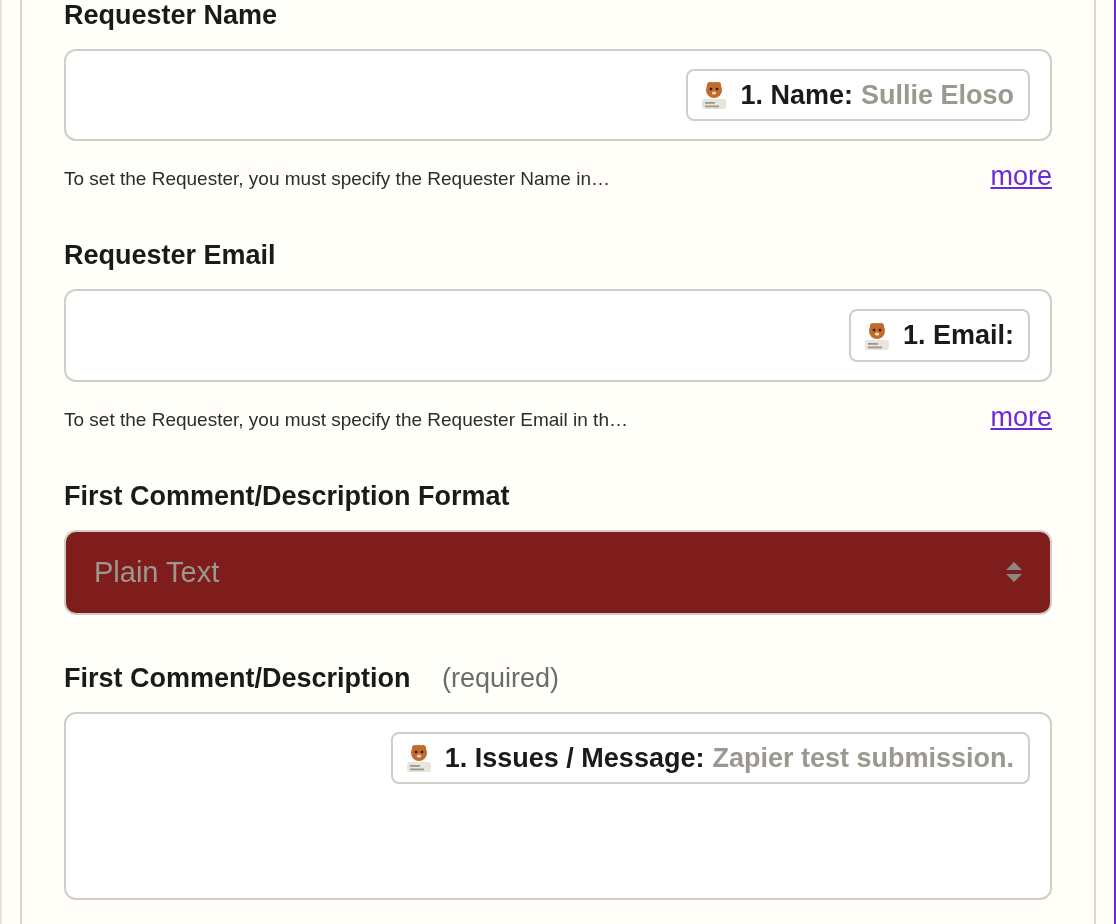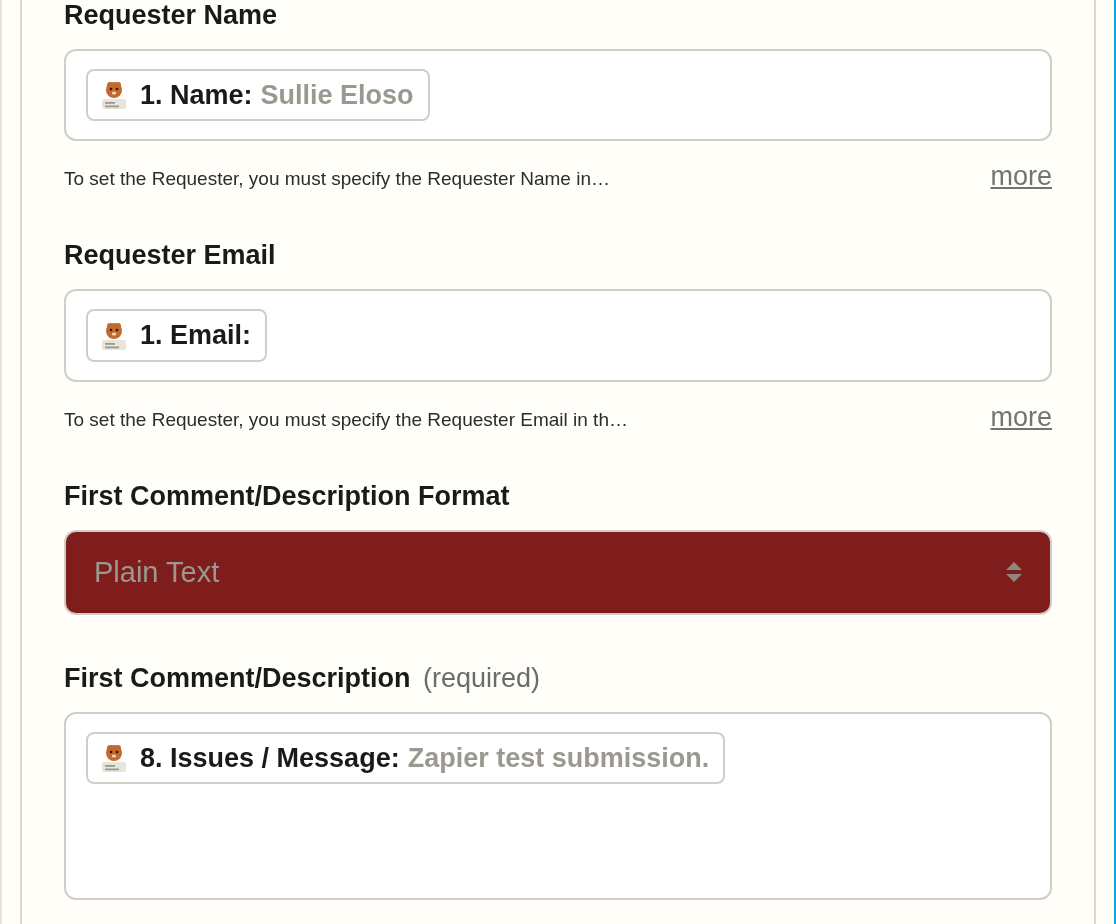--- a/index.html
+++ b/index.html
@@ -8,21 +8,21 @@
     font-family: -apple-system, BlinkMacSystemFont, "Segoe UI", Helvetica, Arial, sans-serif;
     display: flex;
     justify-content: center;
     padding: 0;
   }
   .outer {
     background: #fffef9;
     width: 1116px;
     min-height: 924px;
     border-left: 2px solid #e5e3da;
-    border-right: 2px solid #0ea5e9;
+    border-right: 2px solid #6d28d9;
     position: relative;
   }
   .panel {
     margin: 0 18px;
     border-left: 2px solid #d9d7cf;
     border-right: 2px solid #d9d7cf;
     padding: 0 42px 20px 42px;
     min-height: 924px;
   }
   .field-group { margin-bottom: 48px; }
@@ -31,32 +31,33 @@
     font-size: 27px;
     font-weight: 700;
     color: #1a1a1a;
     margin-bottom: 18px;
     display: block;
   }
   .required-tag {
     font-weight: 400;
     color: #6b6b6b;
     font-size: 27px;
-    margin-left: 5px;
+    margin-left: 24px;
   }
   .input-box {
     width: 100%;
     border: 2px solid #d0cec6;
     border-radius: 12px;
     background: #fff;
     padding: 18px 20px 18px 20px;
     min-height: 92px;
     display: flex;
     align-items: flex-start;
     flex-wrap: wrap;
+    justify-content: flex-end;
   }
   .input-box.tall { min-height: 188px; }
   .tag-chip {
     display: inline-flex;
     align-items: center;
     border: 2px solid #d0cec6;
     border-radius: 8px;
     background: #fff;
     padding: 8px 14px 8px 10px;
     font-size: 27px;
@@ -83,21 +84,21 @@
   .help-text {
     font-size: 19px;
     color: #2c2c2c;
     flex: 1;
     white-space: nowrap;
     overflow: hidden;
     text-overflow: ellipsis;
   }
   .more-link {
     font-size: 27px;
-    color: #737373;
+    color: #6d28d9;
     text-decoration: underline;
     cursor: pointer;
     flex-shrink: 0;
   }
   .select-box {
     width: 100%;
     border: 2px solid #d0cec6;
     border-radius: 12px;
     background: #7f1d1d;
     padding: 24px 60px 24px 28px;
@@ -209,20 +210,20 @@
               <circle cx="12" cy="6" r="3" fill="#c26a2e"></circle>
               <circle cx="20" cy="6" r="3" fill="#c26a2e"></circle>
               <circle cx="13" cy="10" r="1.3" fill="#2b1a0a"></circle>
               <circle cx="19" cy="10" r="1.3" fill="#2b1a0a"></circle>
               <ellipse cx="16" cy="14" rx="2.2" ry="1.6" fill="#f2d7b8"></ellipse>
               <rect x="4" y="20" width="24" height="10" rx="2" fill="#e8e5dc"></rect>
               <rect x="7" y="23" width="10" height="1.8" fill="#9a988f"></rect>
               <rect x="7" y="26.5" width="14" height="1.8" fill="#9a988f"></rect>
             </svg>
           </span>
-          <span class="tag-label">8. Issues / Message:</span>
+          <span class="tag-label">1. Issues / Message:</span>
           <span class="tag-value">Zapier test submission.</span>
         </span>
       </div>
     </div>
 
   </div>
 </div>
 
 </body></html>

